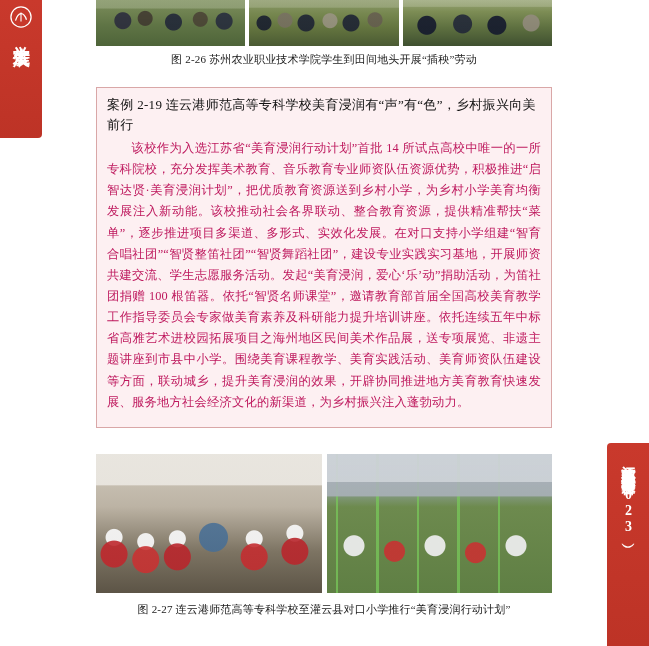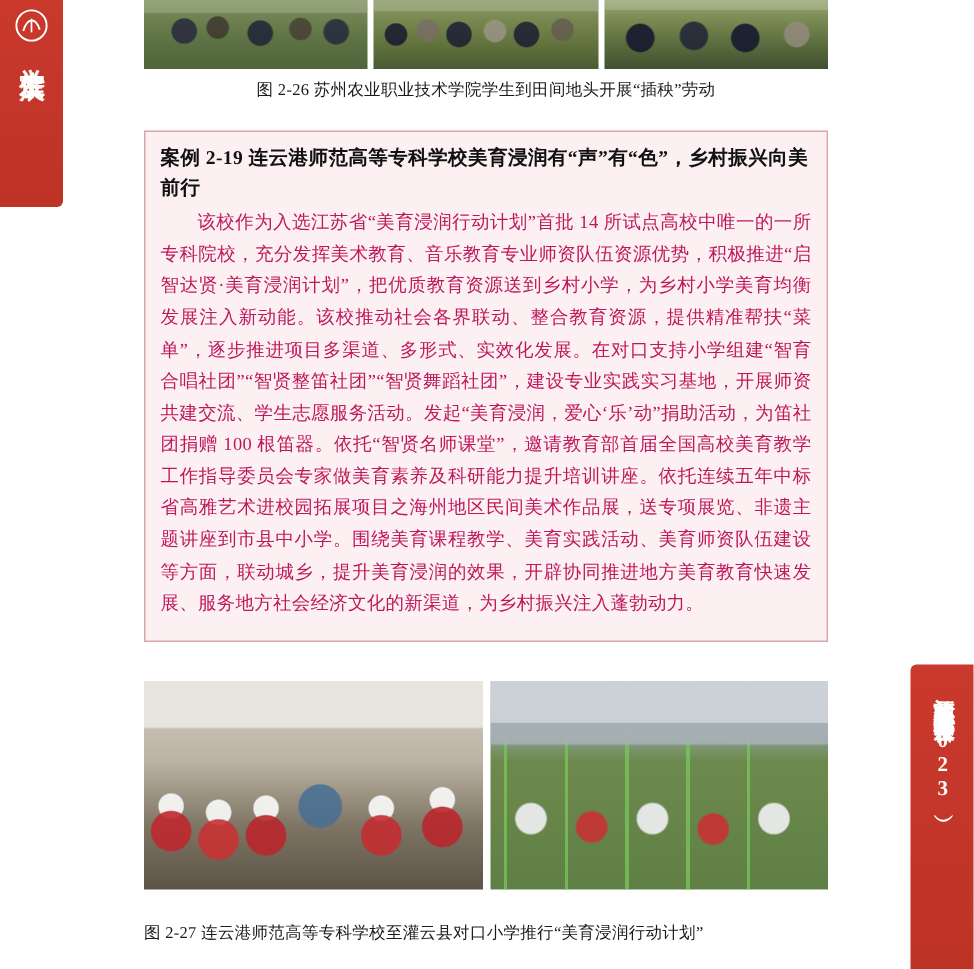--- a/index.html
+++ b/index.html
@@ -163,21 +163,21 @@
   
   .case-box {
     margin-top: 20px;
     border: 1px solid #d9a7a7;
     background: #fdf0f2;
     box-sizing: border-box;
     padding: 7px 10px 14px 10px;
   }
   .case-title {
     font-size: 13px;
-    font-weight: bold;
+    font-weight: normal;
     color: #111111;
     line-height: 1.5;
     letter-spacing: .3px;
     margin-bottom: 4px;
   }
   .case-body {
     font-size: 12.3px;
     color: #be185d;
     line-height: 1.72;
     text-align: justify;
@@ -236,23 +236,24 @@
       linear-gradient(180deg, rgba(205,210,215,.95) 0 20%, rgba(168,176,182,.9) 20% 30%, transparent 31%),
       radial-gradient(circle at 12% 66%, rgba(235,235,235,.95) 0 10px, transparent 11px),
       radial-gradient(circle at 30% 70%, rgba(200,50,50,.9) 0 10px, transparent 11px),
       radial-gradient(circle at 48% 66%, rgba(235,235,235,.95) 0 10px, transparent 11px),
       radial-gradient(circle at 66% 71%, rgba(200,50,50,.9) 0 10px, transparent 11px),
       radial-gradient(circle at 84% 66%, rgba(235,235,235,.95) 0 10px, transparent 11px),
       linear-gradient(90deg, transparent 0 4%, rgba(120,200,90,.75) 4% 5%, transparent 5% 22%, rgba(120,200,90,.75) 22% 23%, transparent 23% 40%, rgba(120,200,90,.75) 40% 41%, transparent 41% 58%, rgba(120,200,90,.75) 58% 59%, transparent 59% 76%, rgba(120,200,90,.75) 76% 77%, transparent 77%);
   }
 
   .fig-caption-bottom {
+    text-align: center;
     font-size: 11px;
     color: #1a1a1a;
-    margin-top: 21px;
+    margin-top: 9px;
     letter-spacing: .2px;
   }
 </style>
 </head>
 <body>
 
 <div class="left-tab">
   <svg class="tab-logo" viewBox="0 0 24 24" aria-hidden="true">
     <circle cx="12" cy="12" r="11" fill="none" stroke="#ffffff" stroke-width="1.4"></circle>
     <path d="M6 16 C9 6, 15 6, 18 15" fill="none" stroke="#ffffff" stroke-width="1.4"></path>

